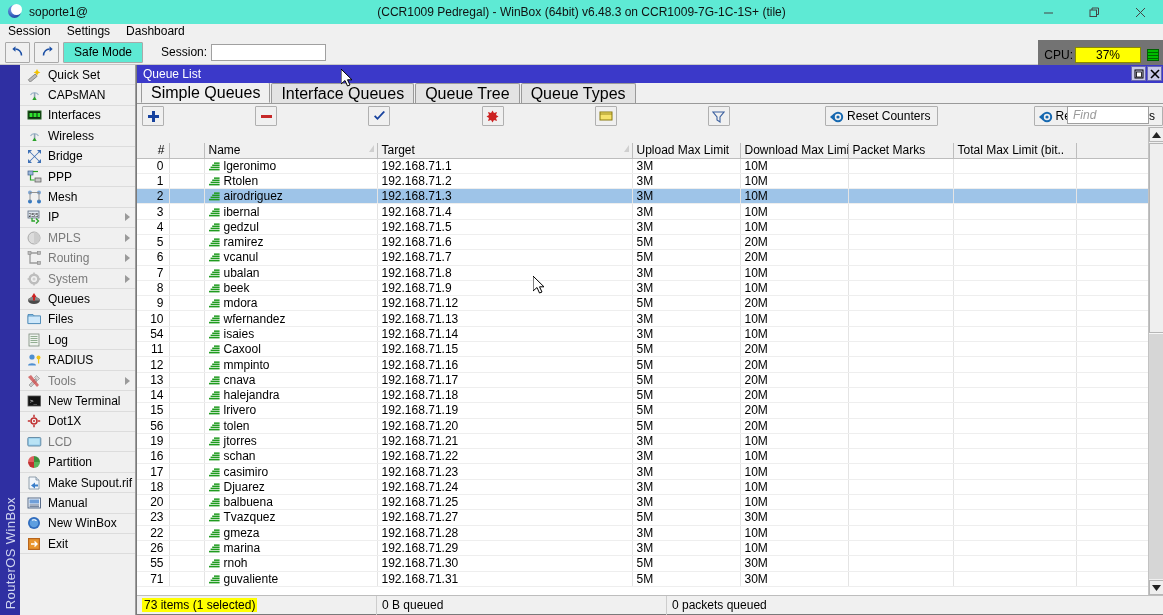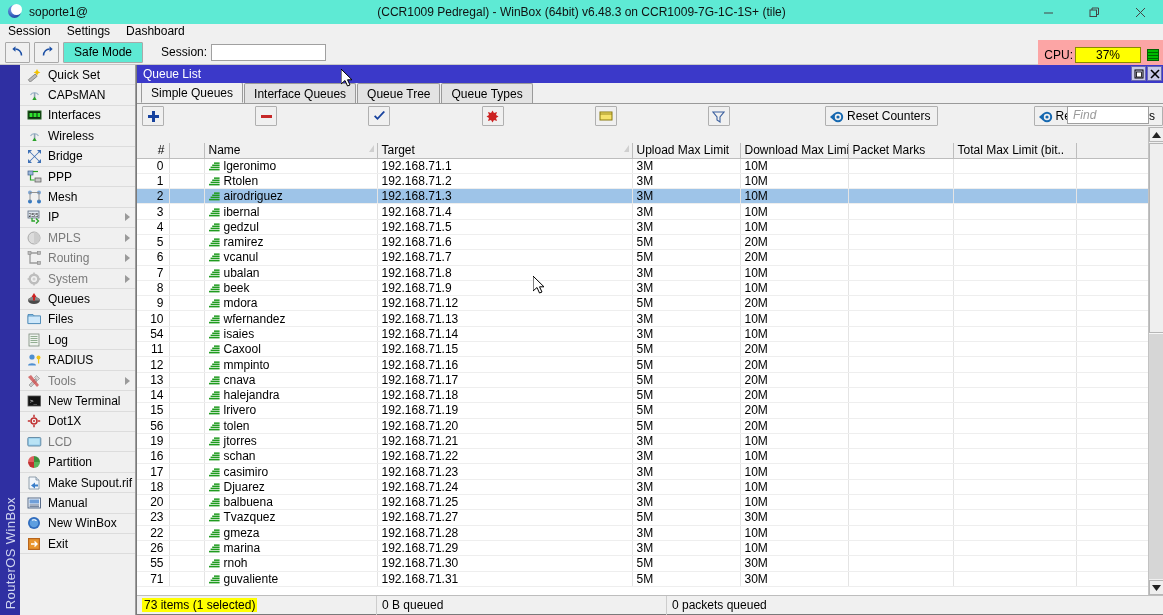--- a/index.html
+++ b/index.html
@@ -64,21 +64,21 @@
   .safemode {
     height:21px; border:1px solid #a9a9a9; background:#5eead4;
     display:flex; align-items:center; justify-content:center;
     padding:0 10px; font-size:12px; margin-right:18px; border-radius:1px;
   }
   .sess-label { font-size:12px; margin-right:4px; }
   .sess-input {
     width:115px; height:17px; border:1px solid #a0a0a0; background:#fff;
   }
   .cpu-box {
-    position:absolute; right:0; top:0; height:30px; background:#fca5a5;
+    position:absolute; right:0; top:0; height:30px; background:#737373;
     display:flex; align-items:center; padding:0 4px 0 6px; gap:2px;
   }
   .cpu-label { font-size:12px; color:#000; }
   .cpu-val {
     font-size:12px; color:#000; border:1px solid #8a8a00; padding:0 20px; background:#ffff00;
   }
   .cpu-meter {
     width:12px; height:12px; margin-left:4px;
     background:#00a000;
     border:1px solid #006000;
@@ -130,21 +130,21 @@
   .qtitle-btns { position:absolute; right:1px; top:1px; display:flex; gap:1px; }
   .qt-btn {
     width:15px;height:15px; display:flex;align-items:center;justify-content:center;
     color:#000; font-size:11px; background:#c9c9e8; border:1px solid #6a6ab0;
   }
   .qtabs {
     height:21px; background:#f0f0f0; display:flex; align-items:flex-end;
     padding-left:4px; border-bottom:1px solid #9a9a9a;
   }
   .qtab {
-    height:20px; padding:0 9px; font-size:12px; display:flex; align-items:center;
+    height:20px; padding:0 9px; font-size:16px; display:flex; align-items:center;
     background:#e3e3e3; border:1px solid #9a9a9a; border-bottom:none; margin-right:1px;
     border-radius:2px 2px 0 0; color:#000;
   }
   .qtab.active { background:#f0f0f0; height:21px; border-bottom:1px solid #f0f0f0; font-weight:normal;}
   .qtoolbar {
     height:24px; background:#f0f0f0; display:flex; align-items:center; padding-left:5px; gap:3px;
     position:relative;
     justify-content:space-between;
   }
   .qtb {

